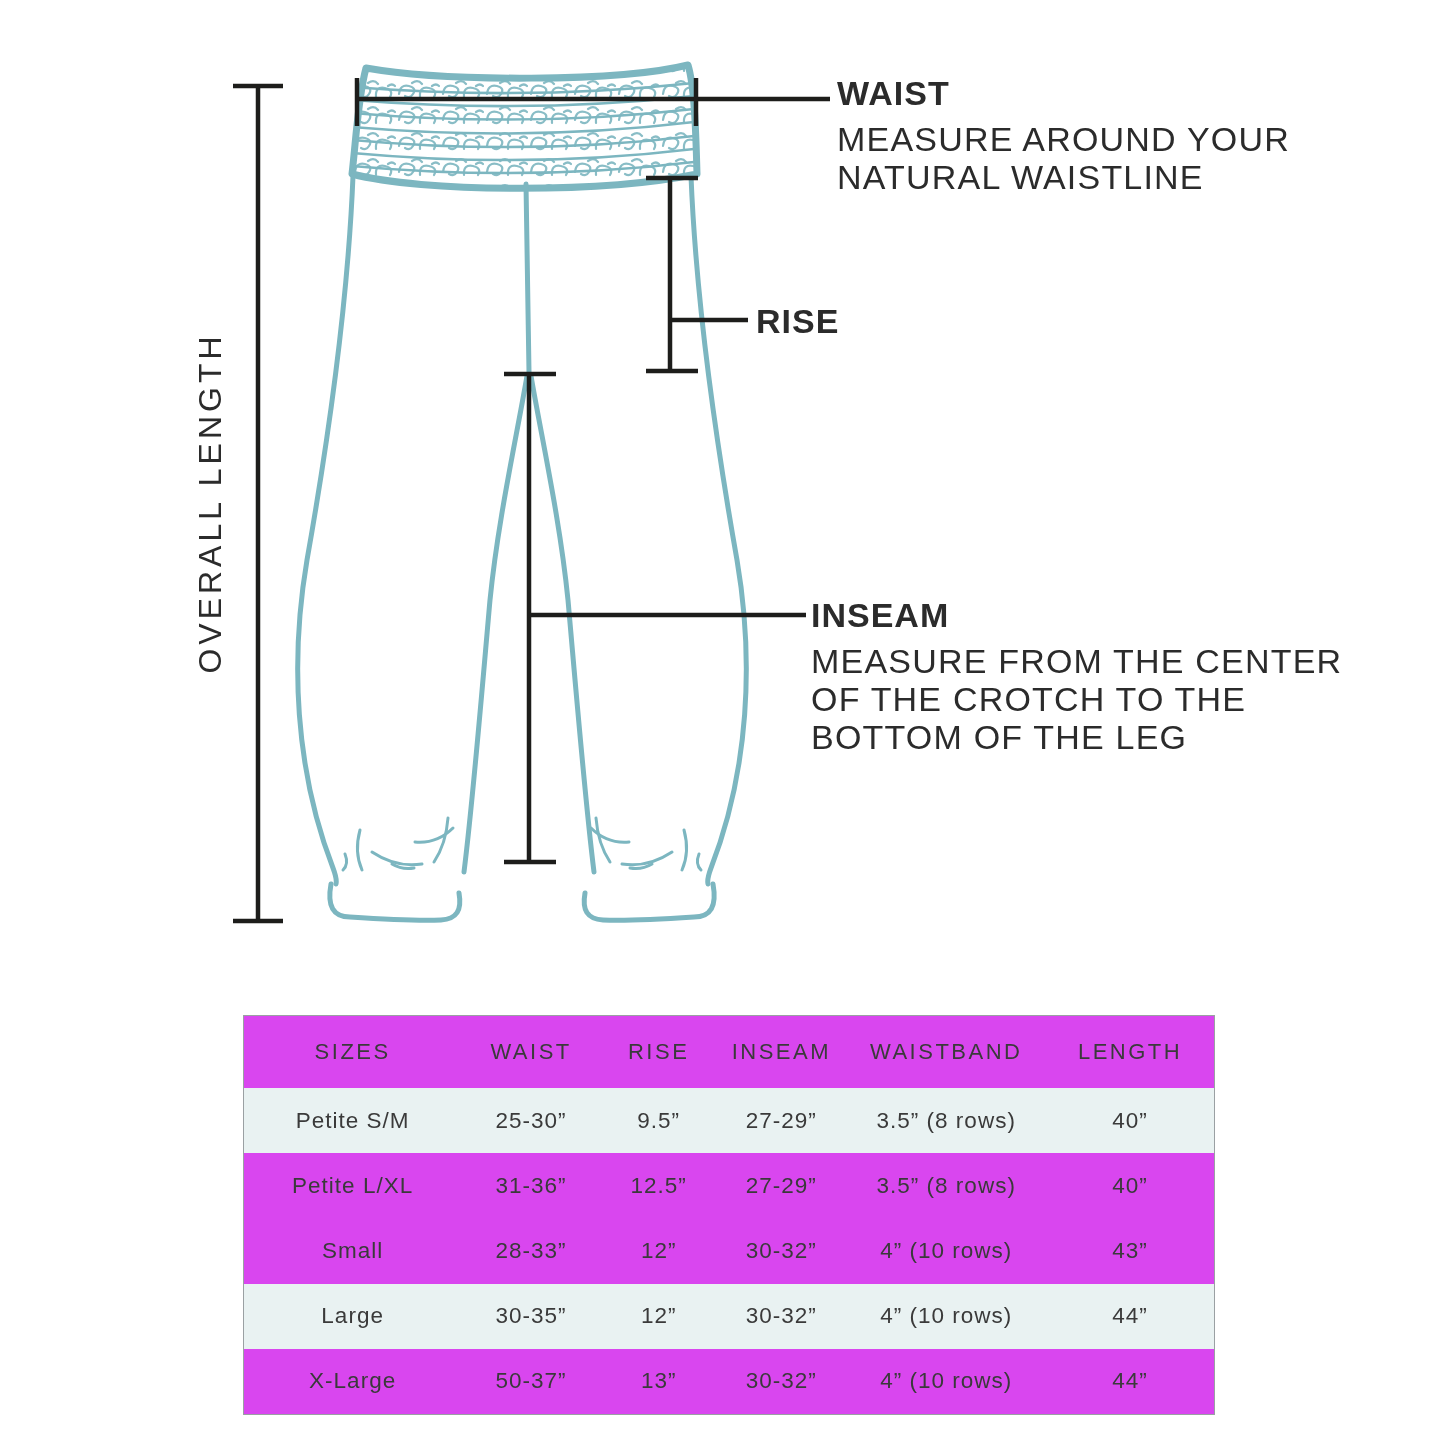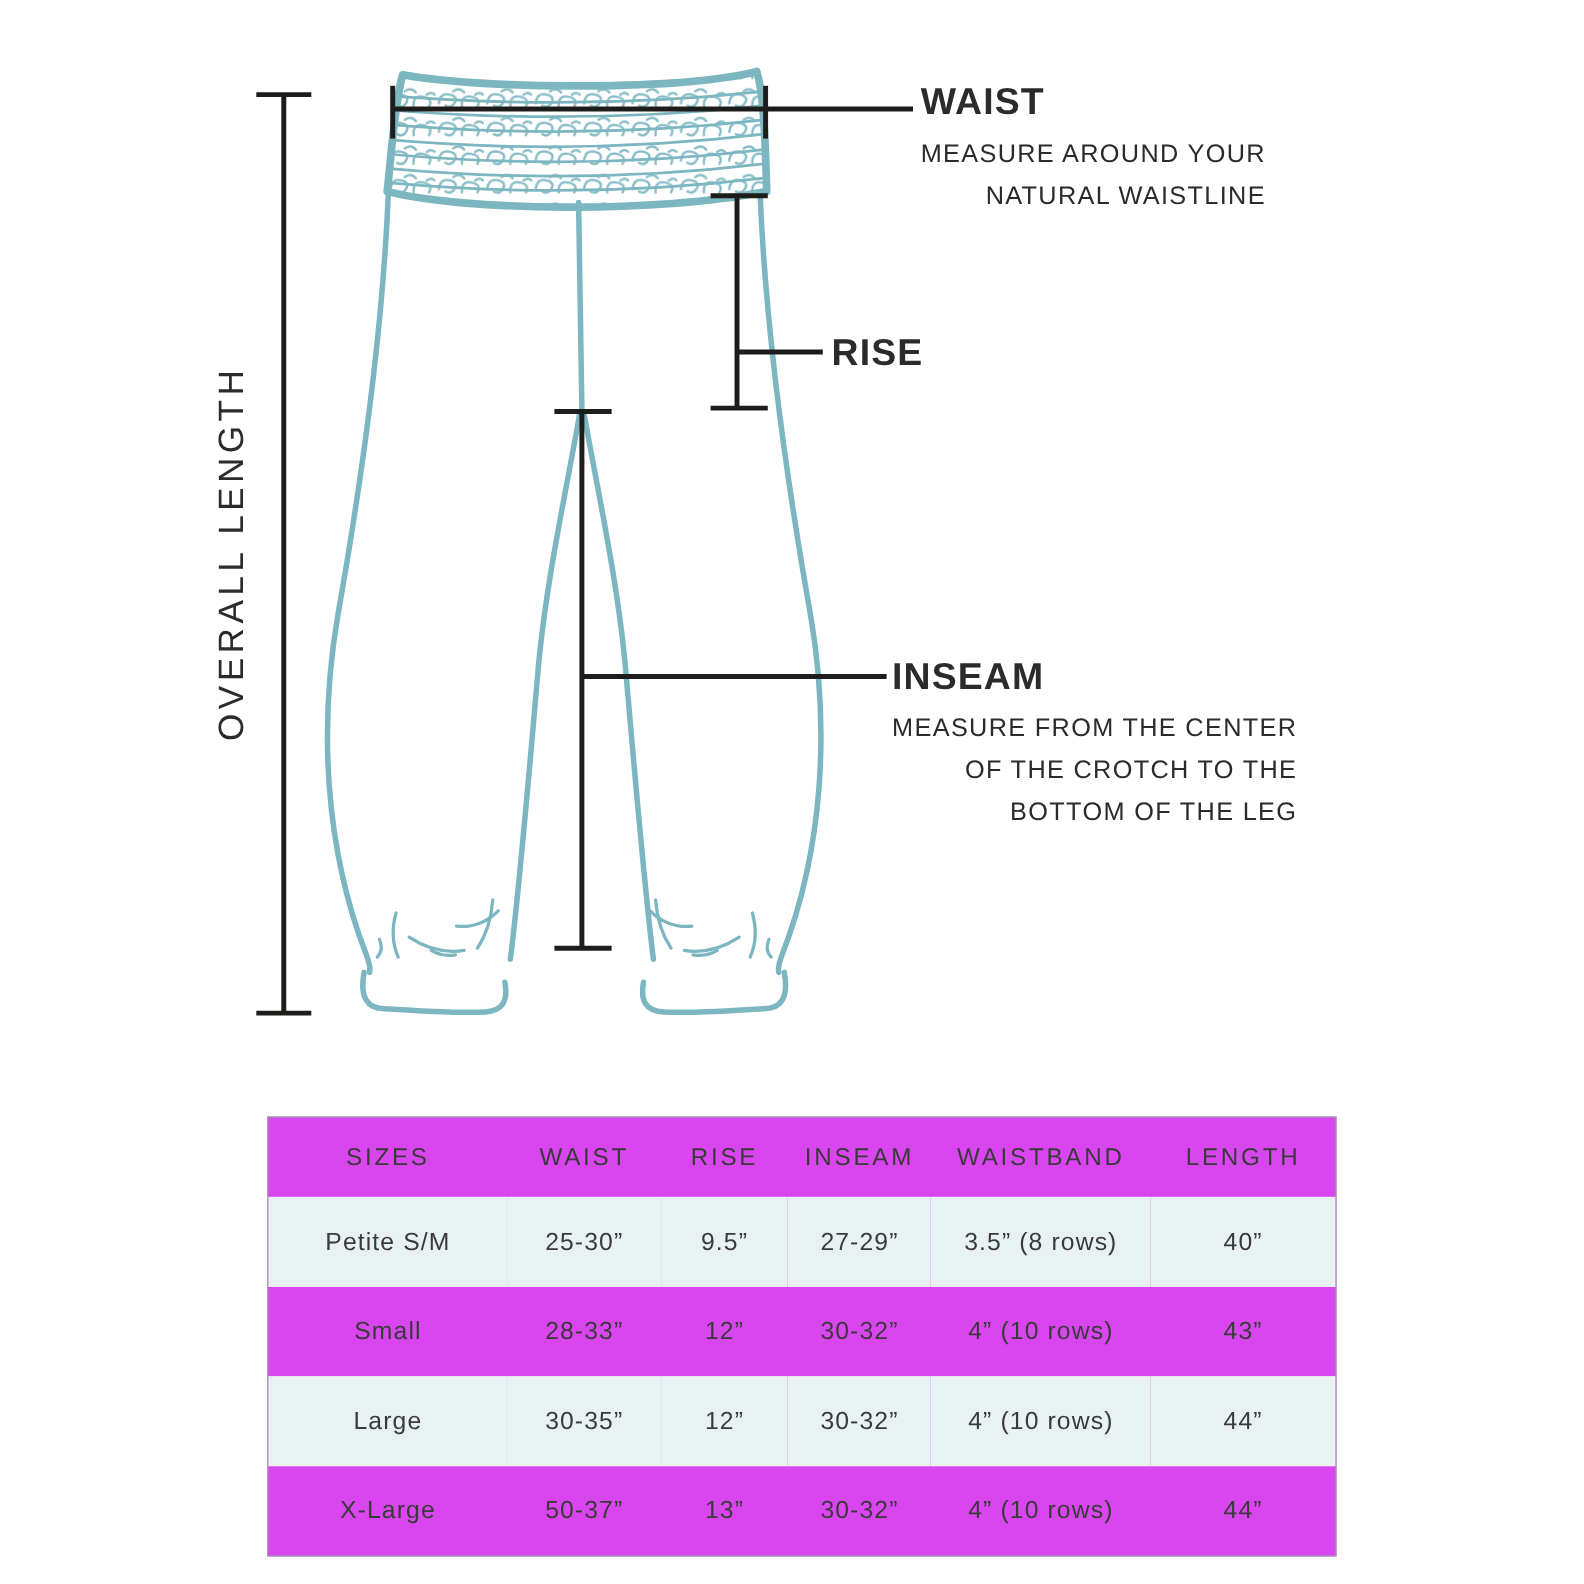--- a/index.html
+++ b/index.html
@@ -14,22 +14,22 @@
   svg .tl   { stroke: var(--teal); fill: none; stroke-width: 5; stroke-linecap: round; stroke-linejoin: round; }
   svg .tl-thin { stroke: var(--teal); fill: none; stroke-width: 2.5; stroke-linecap: round; }
   svg .tl-wrk  { stroke: var(--teal); fill: none; stroke-width: 3;  stroke-linecap: round; }
   svg .band { stroke: var(--teal); stroke-width: 7; stroke-linejoin: round; fill: url(#smk); }
   svg .curl { stroke: var(--teal); fill: none; stroke-width: 2.2; stroke-linecap: round; opacity: .9; }
   svg .ml   { stroke: var(--ink); fill: none; stroke-width: 4.5; stroke-linecap: butt; }
 
   
   .anno { position: absolute; }
   .anno-title { font-size: 34px; font-weight: 700; letter-spacing: 1px; color: var(--text); line-height: 1; }
-  .anno-desc  { margin-top: 10px; font-size: 23px; font-weight: 400; letter-spacing: 1.2px;
-                line-height: 38px; color: var(--text); white-space: pre-line; text-align: right; }
+  .anno-desc  { margin-top: 10px; font-size: 34px; font-weight: 400; letter-spacing: 1.2px;
+                line-height: 38px; color: var(--text); white-space: pre-line; }
   .anno-waist  { left: 837px; top: 76px;  }
   .anno-rise   { left: 756px; top: 304px; }
   .anno-inseam { left: 811px; top: 598px; }
 
   .overall-label {
     position: absolute; left: 210px; top: 503px;
     transform: translate(-50%, -50%) rotate(-90deg);
     font-size: 32px; font-weight: 400; letter-spacing: 4px;
     white-space: nowrap; color: var(--text);
   }
@@ -168,20 +168,28 @@
       <tbody>
           <tr class="striped">
             <td>Petite S/M</td>
             <td>25-30”</td>
             <td>9.5”</td>
             <td>27-29”</td>
             <td>3.5” (8 rows)</td>
             <td>40”</td>
           </tr>
           <tr>
+            <td>Petite L/XL</td>
+            <td>31-36”</td>
+            <td>12.5”</td>
+            <td>27-29”</td>
+            <td>3.5” (8 rows)</td>
+            <td>40”</td>
+          </tr>
+          <tr>
             <td>Small</td>
             <td>28-33”</td>
             <td>12”</td>
             <td>30-32”</td>
             <td>4” (10 rows)</td>
             <td>43”</td>
           </tr>
           <tr class="striped">
             <td>Large</td>
             <td>30-35”</td>

